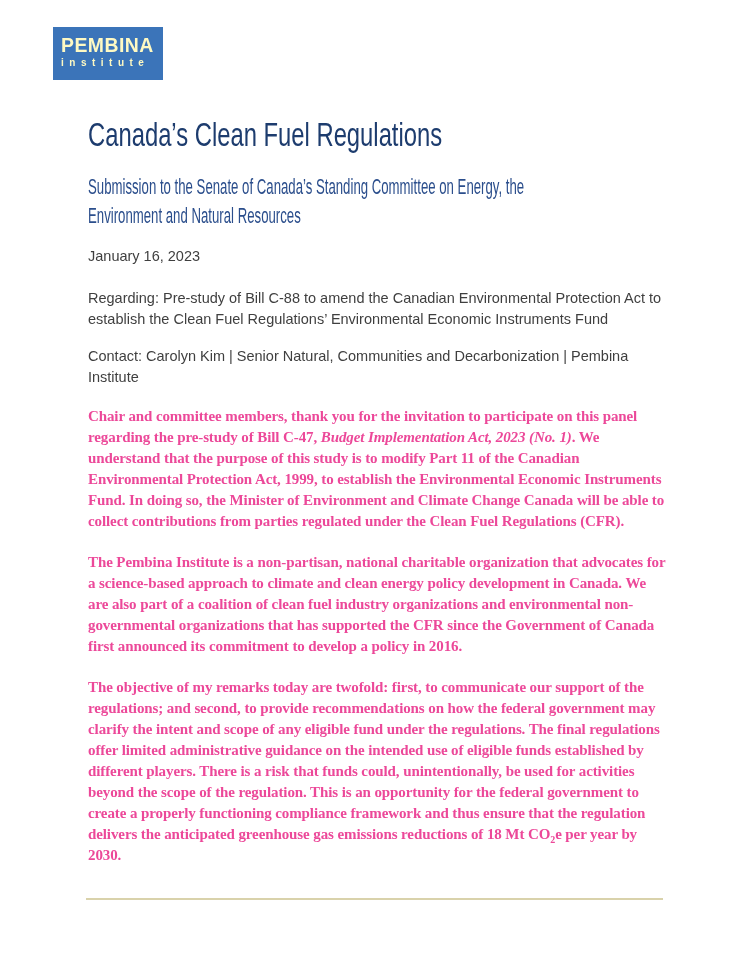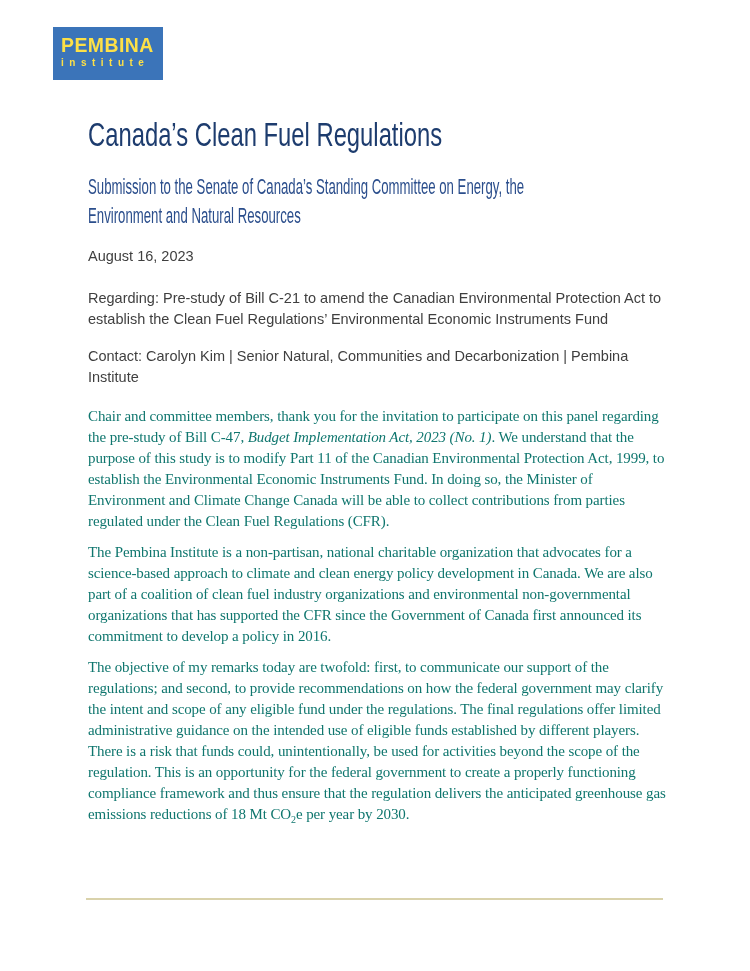--- a/index.html
+++ b/index.html
@@ -14,21 +14,21 @@
   }
 
   
   .logo {
     position: absolute;
     left: 53px;
     top: 27px;
     width: 110px;
     height: 53px;
     background: #3B74B9;
-    color: #fde047;
+    color: #fef9c3;
   }
   .logo-line1 {
     font-size: 20px;
     font-weight: 700;
     letter-spacing: 0.5px;
     line-height: 20px;
     margin: 8px 0 0 8px;
     transform: scaleX(0.97);
     transform-origin: left top;
     white-space: nowrap;
@@ -81,25 +81,26 @@
   }
   .meta-date      { margin-top: 16px; }
   .meta-regarding { margin-top: 21px; }
   .meta-contact   { margin-top: 16px; }
 
   .body-p {
     font-family: "Liberation Serif", serif;
     font-size: 15px;
     letter-spacing: -0.1px;
     line-height: 21px;
-    color: #0f766e;
+    color: #ec4899;
     margin: 18px 0 0 0;
     width: 578px;
+    font-weight: bold;
   }
-  .body-p + .body-p { margin-top: 10px; }
+  .body-p + .body-p { margin-top: 20px; }
   .body-p em { font-style: italic; }
   .body-p sub { font-size: 10px; line-height: 0; }
 
   .footer-rule {
     position: absolute;
     left: 86px;
     top: 898px;
     width: 577px;
     height: 2px;
     background: #D9D2AB;
@@ -114,23 +115,23 @@
     <div class="logo-line1">PEMBINA</div>
     <div class="logo-line2">institute</div>
   </div>
 
   <div class="content">
 
     <h1 class="doc-title">Canada’s Clean Fuel Regulations</h1>
 
     <h2 class="doc-subtitle">Submission to the Senate of Canada’s Standing Committee on Energy, the Environment and Natural Resources</h2>
 
-    <p class="meta meta-date">August 16, 2023</p>
+    <p class="meta meta-date">January 16, 2023</p>
 
-    <p class="meta meta-regarding">Regarding: Pre-study of Bill C-21 to amend the Canadian Environmental Protection Act to establish the Clean Fuel Regulations’ Environmental Economic Instruments Fund</p>
+    <p class="meta meta-regarding">Regarding: Pre-study of Bill C-88 to amend the Canadian Environmental Protection Act to establish the Clean Fuel Regulations’ Environmental Economic Instruments Fund</p>
 
     <p class="meta meta-contact">Contact: Carolyn Kim | Senior Natural, Communities and Decarbonization | Pembina Institute</p>
 
     <p class="body-p"><span>Chair and committee members, thank you for the invitation to participate on this panel regarding the pre-study of Bill C-47, </span><em>Budget Implementation Act, 2023 (No. 1)</em><span>. We understand that the purpose of this study is to modify Part 11 of the Canadian Environmental Protection Act, 1999, to establish the Environmental Economic Instruments Fund. In doing so, the Minister of Environment and Climate Change Canada will be able to collect contributions from parties regulated under the Clean Fuel Regulations (CFR).</span></p>
 
     <p class="body-p">The Pembina Institute is a non-partisan, national charitable organization that advocates for a science-based approach to climate and clean energy policy development in Canada. We are also part of a coalition of clean fuel industry organizations and environmental non-governmental organizations that has supported the CFR since the Government of Canada first announced its commitment to develop a policy in 2016.</p>
 
     <p class="body-p"><span>The objective of my remarks today are twofold: first, to communicate our support of the regulations; and second, to provide recommendations on how the federal government may clarify the intent and scope of any eligible fund under the regulations. The final regulations offer limited administrative guidance on the intended use of eligible funds established by different players. There is a risk that funds could, unintentionally, be used for activities beyond the scope of the regulation. This is an opportunity for the federal government to create a properly functioning compliance framework and thus ensure that the regulation delivers the anticipated greenhouse gas emissions reductions of 18 Mt CO</span><sub>2</sub><span>e per year by 2030.</span></p>
 
   </div>

